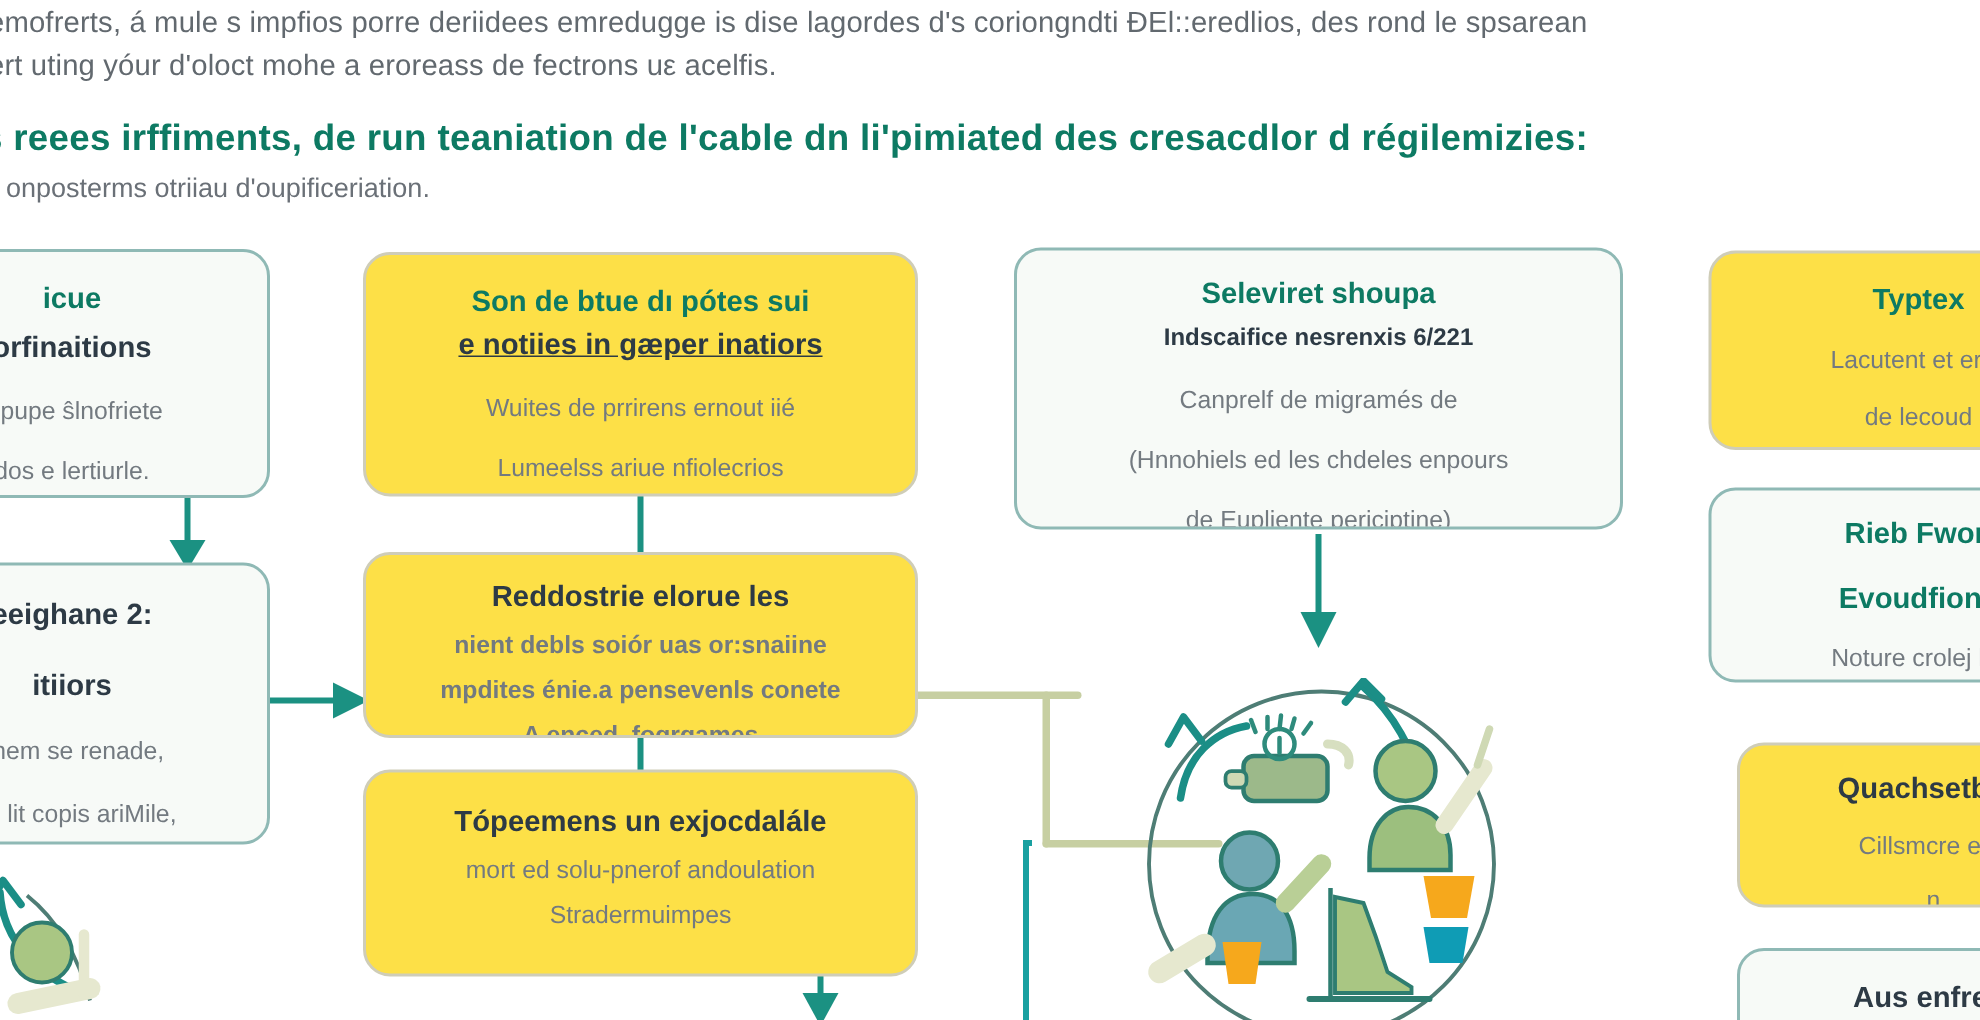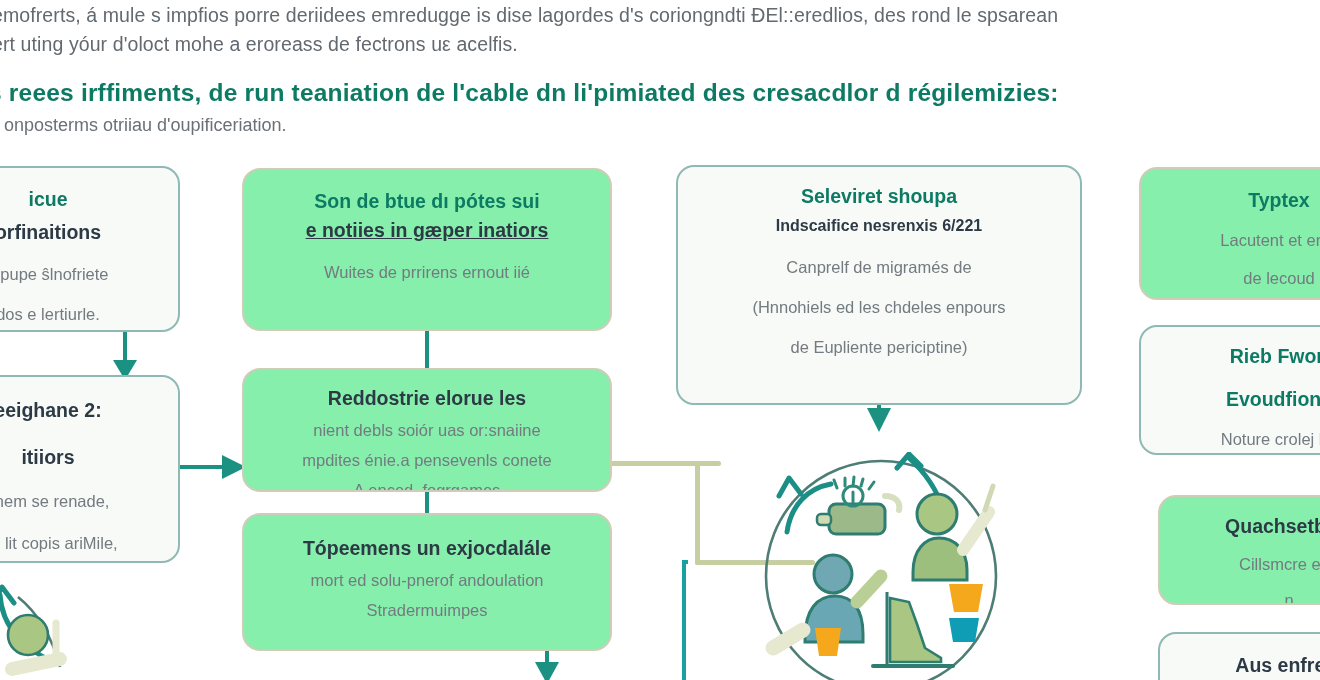--- a/index.html
+++ b/index.html
@@ -50,21 +50,21 @@
     top: 115px;
     font-size: 18px;
     color: #6a7077;
     white-space: nowrap;
   }
 
   
   .card {
     position: absolute;
     box-sizing: border-box;
-    background: #86efac;
+    background: #fde047;
     border: 2px solid #cfcdb8;
     border-radius: 18px;
     text-align: center;
     overflow: hidden;
   }
   .card.teal {
     border-color: #8fb9b5;
     background: #f7faf7;
   }
   .card .c-title {
@@ -94,27 +94,27 @@
   #card-stage2 .c-title { margin-top: 20px; }
   #card-stage2 .c-body  { margin-top: 18px; }
 
   #card-top-mid    { left: 242px;  top: 168px; width: 370px; height: 163px; }
   #card-top-mid .c-title   { margin-top: 18px; }
   #card-top-mid .c-title.dark { margin-top: 2px; text-decoration: underline; }
   #card-top-mid .c-body    { margin-top: 16px; }
 
   #card-mid-2      { left: 242px;  top: 368px; width: 370px; height: 124px; }
   #card-mid-2 .c-title { margin-top: 15px; }
-  #card-mid-2 .c-body  { margin-top: 6px; }
+  #card-mid-2 .c-body  { margin-top: 6px; font-weight: bold; }
 
   #card-mid-3      { left: 242px;  top: 513px; width: 370px; height: 138px; }
   #card-mid-3 .c-title { margin-top: 20px; }
   #card-mid-3 .c-body  { margin-top: 6px; }
 
-  #card-center-top { left: 676px;  top: 165px; width: 406px; height: 240px; }
+  #card-center-top { left: 676px;  top: 165px; width: 406px; height: 188px; }
   #card-center-top .c-title   { margin-top: 16px; }
   #card-center-top .c-title.dark { font-size: 16px; margin-top: 2px; }
   #card-center-top .c-body    { margin-top: 16px; }
 
   #card-right-1    { left: 1139px; top: 167px; width: 280px; height: 133px; }
   #card-right-1 .c-title { margin-top: 18px; }
   #card-right-1 .c-body  { margin-top: 14px; }
 
   #card-right-2    { left: 1139px; top: 325px; width: 280px; height: 130px; }
   #card-right-2 .c-title { margin-top: 16px; }
@@ -199,20 +199,21 @@
   <div class="c-title dark">itiiors</div>
   <div class="c-body">shem se renade,</div>
   <div class="c-body">dle lit copis ariMile,</div>
 
 </div>
 
 <div class="card" id="card-top-mid">
   <div class="c-title">Son de btue dı pótes sui</div>
   <div class="c-title dark">e notiies in gæper inatiors</div>
   <div class="c-body">Wuites de prrirens ernout iié</div>
+  <div class="c-body">Lumeelss ariue nfiolecrios</div>
 </div>
 
 <div class="card" id="card-mid-2">
   <div class="c-title dark">Reddostrie elorue les</div>
   <div class="c-body">nient debls soiór uas or:snaiine</div>
   <div class="c-body">mpdites énie.a pensevenls conete</div>
   <div class="c-body">A enced. fogrgames</div>
 </div>
 
 <div class="card" id="card-mid-3">

